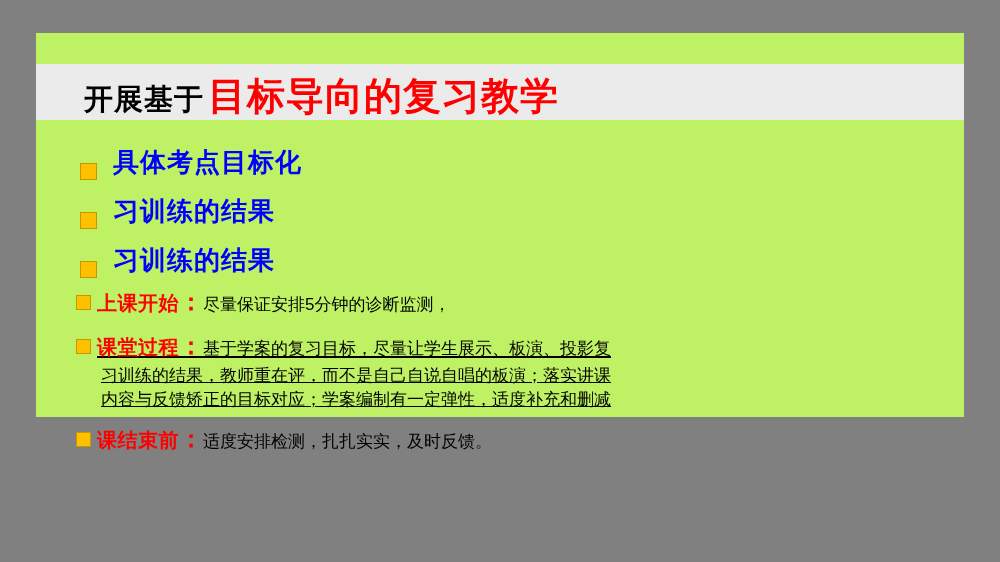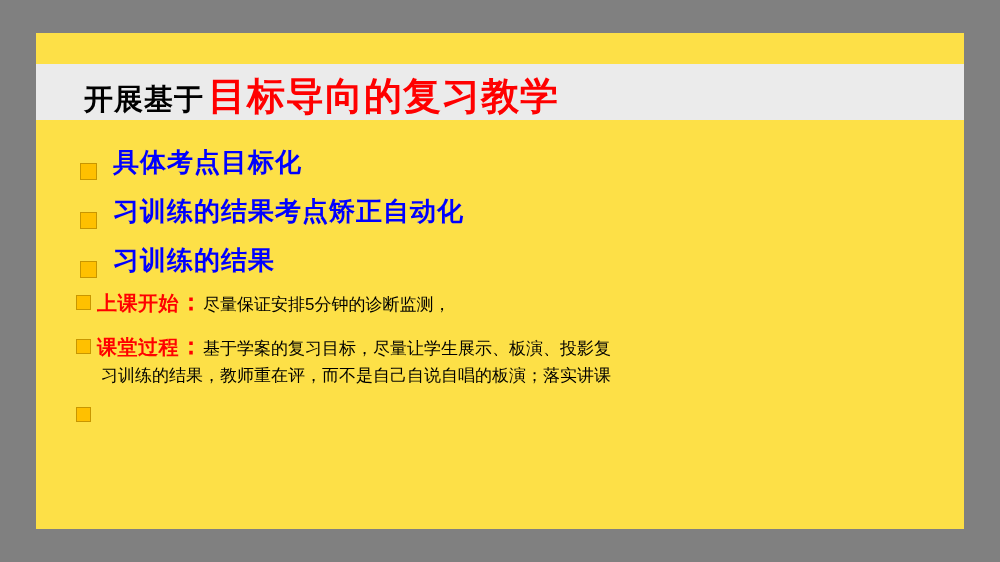--- a/index.html
+++ b/index.html
@@ -11,22 +11,22 @@
     height: 562px;
     background: #808080;
     font-family: "Liberation Sans", sans-serif;
     overflow: hidden;
   }
   .slide {
     position: absolute;
     left: 36px;
     top: 33px;
     width: 928px;
-    height: 496px;
-    background: #fde047;
+    height: 384px;
+    background: #bef264;
     box-sizing: border-box;
   }
   .title-band {
     position: absolute;
     left: 0;
     top: 31px;
     width: 100%;
     height: 56px;
     background: #ebebeb;
   }
@@ -113,20 +113,21 @@
     font-weight: bold;
     font-size: 24px;
   }
   .body-text {
     color: #000000;
     font-size: 17px;
     text-align: right;
   }
   .para.multiline .para-body {
     text-indent: 0;
+    text-decoration: underline;
   }
   .para-body .cont {
     display: block;
     margin-left: 4px;
   }
 </style>
 </head>
 <body>
 
 <div class="slide">
@@ -143,21 +144,20 @@
     <div class="bullet-row">
       <span class="sq-orange"></span>
       <span class="bullet-text">具体考点目标化</span>
       <span class="gap"></span>
     </div>
 
     <div class="bullet-row">
       <span class="sq-orange"></span>
       <span class="bullet-text">习训练的结果</span>
       <span class="gap"></span>
-      <span class="bullet-text">考点矫正自动化</span>
     </div>
 
     <div class="bullet-row">
       <span class="sq-orange"></span>
       <span class="bullet-text">习训练的结果</span>
     </div>
 
   </div>
 
   <div class="para-block">
@@ -167,22 +167,26 @@
       <div class="para-body">
         <span class="lead">上课开始</span><span class="colon">：</span><span class="body-text">尽量保证安排5分钟的诊断监测，</span>
       </div>
     </div>
 
     <div class="para multiline">
       <span class="sq-small"></span>
       <div class="para-body">
         <span class="lead">课堂过程</span><span class="colon">：</span><span class="body-text">基于学案的复习目标，尽量让学生展示、板演、投影复</span>
         <span class="body-text cont">习训练的结果，教师重在评，而不是自己自说自唱的板演；落实讲课</span>
+        <span class="body-text cont">内容与反馈矫正的目标对应；学案编制有一定弹性，适度补充和删减</span>
       </div>
     </div>
 
     <div class="para">
       <span class="sq-small"></span>
+      <div class="para-body">
+        <span class="lead">课结束前</span><span class="colon">：</span><span class="body-text">适度安排检测，扎扎实实，及时反馈。</span>
+      </div>
     </div>
 
   </div>
 
 </div>
 
 </body></html>

